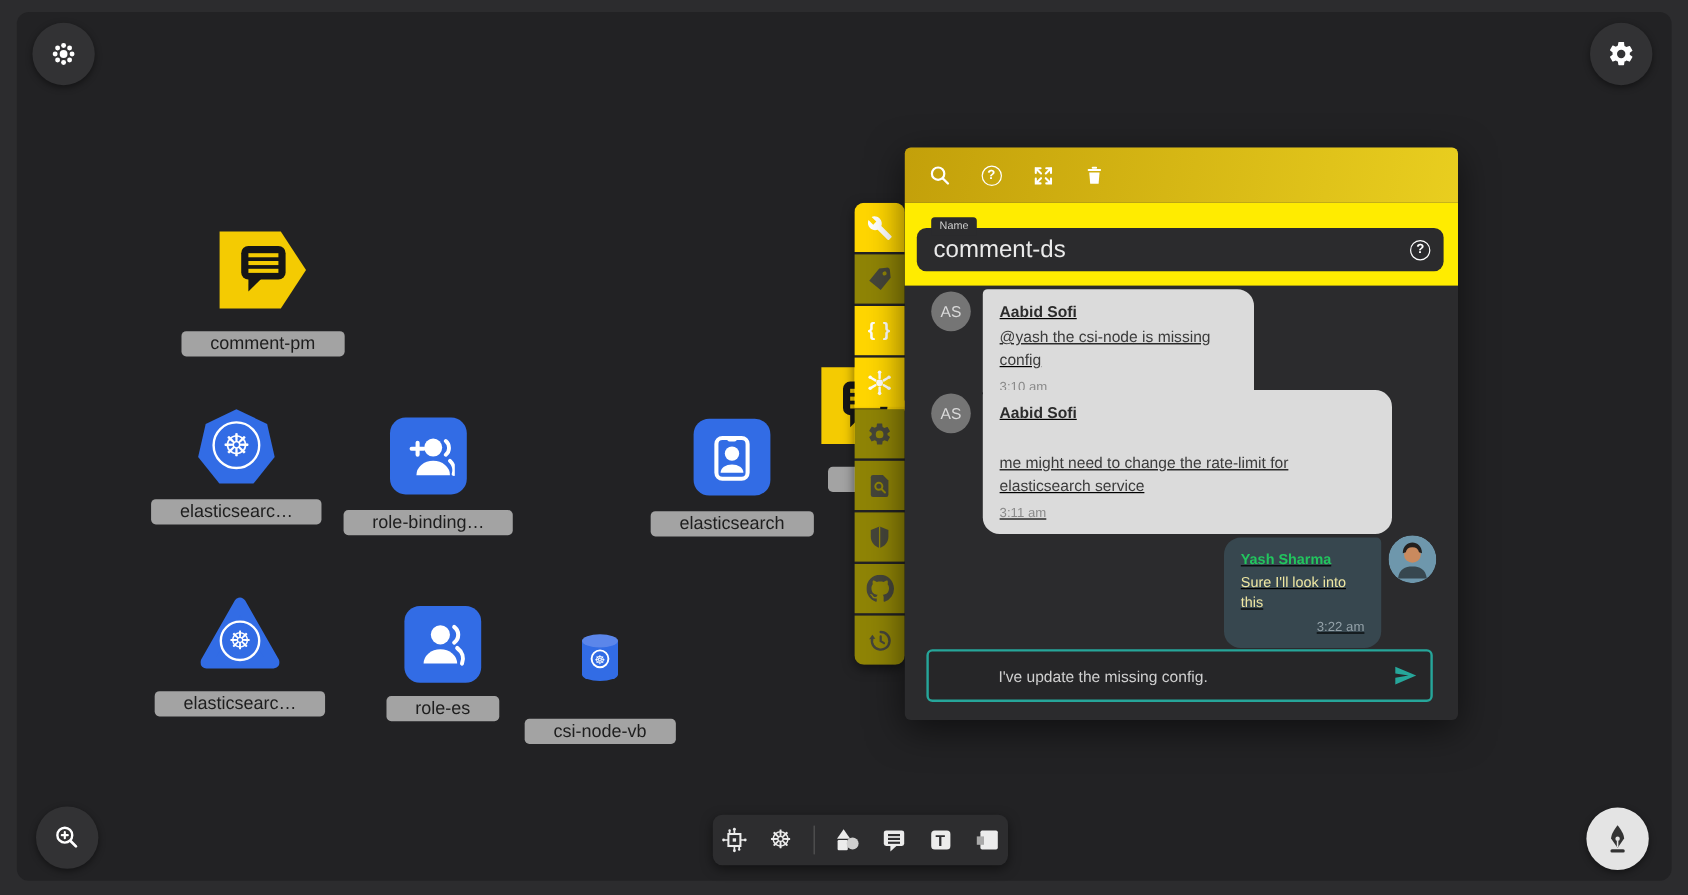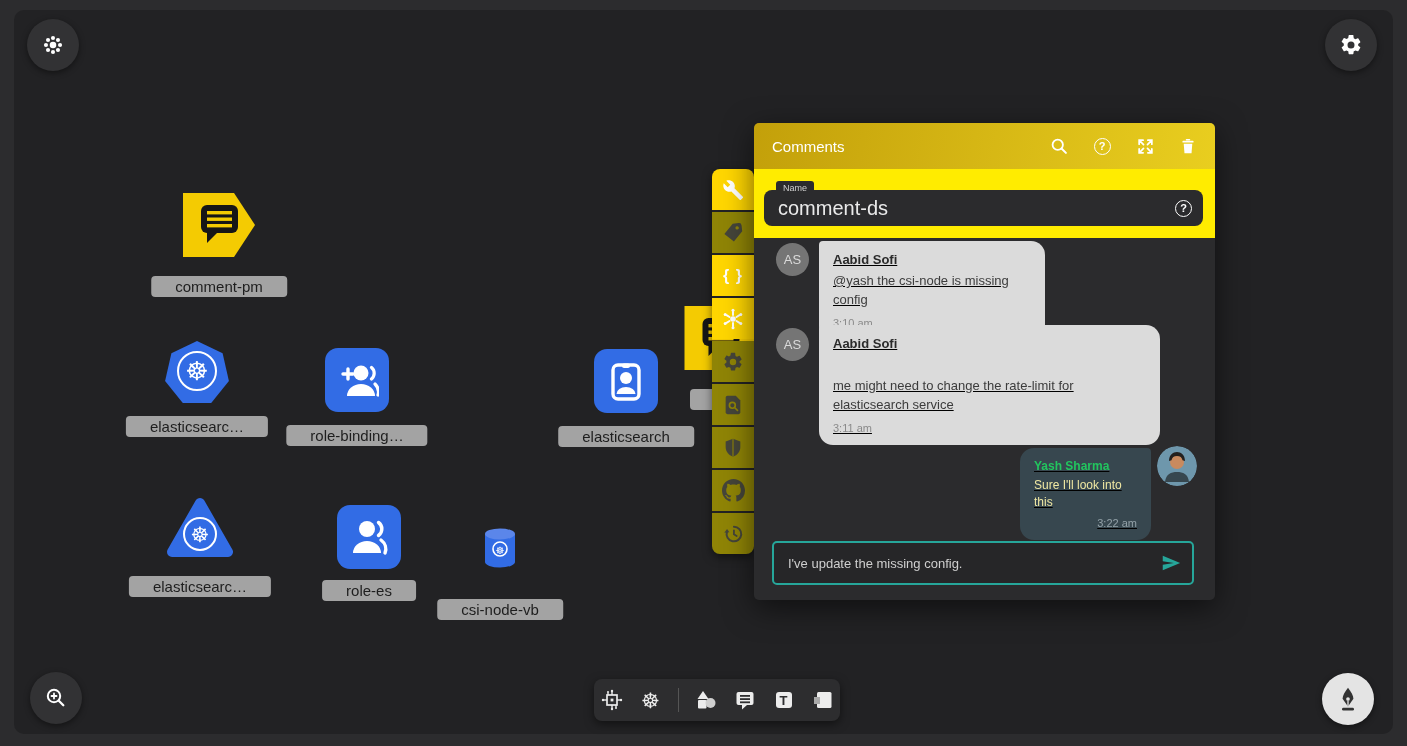--- a/index.html
+++ b/index.html
@@ -67,21 +67,21 @@
   .bubble.dark { background:#37474F; border-radius:14px 4px 14px 14px; }
   .bubble.dark .b-name { color:#22c55e; font-size:12px; }
   .bubble.dark .b-text { color:#EFE7A2; font-size:12px; margin-top:4px; }
   .bubble.dark .b-time { color:#93A1A8; text-align:right; margin-top:5px; }
   .photo-avatar { position:absolute; width:40px; height:40px; border-radius:50%; overflow:hidden; }
 
   .chat-input-wrap { position:absolute; left:18px; top:418px; width:422px; height:44px;
     border:2px solid #26A69A; border-radius:5px; display:flex; align-items:center;
     background:#262628; }
   .chat-input { flex:1; background:transparent; border:none; outline:none; color:#CFCFCF;
-    font-size:13px; padding:0 14px; font-family:"Liberation Sans", sans-serif; }
+    font-size:13px; padding:0 14px; font-family:"Liberation Sans", sans-serif;margin-left:44px; }
   .send-btn { width:34px; height:34px; display:flex; align-items:center;
     justify-content:center; cursor:pointer; margin-right:4px; }
 
   
   .bottom-toolbar { position:absolute; left:580px; top:669px; width:246px; height:42px;
     background:#2D2D2F; border-radius:8px; display:flex; align-items:center;
     justify-content:center; gap:15px; box-shadow:0 3px 10px rgba(0,0,0,.5); }
   .bt-icon { width:24px; height:24px; display:flex; align-items:center;
     justify-content:center; cursor:pointer; color:#ECECEC; }
   .bt-divider { width:1px; height:24px; background:#555; }
@@ -120,21 +120,21 @@
       <svg width="44" height="44" viewBox="0 0 44 44">
         <path d="M8 16h10 M13 11v10" stroke="#fff" stroke-width="3.4" stroke-linecap="round"></path>
         <circle cx="26" cy="15" r="7.5" fill="#fff"></circle>
         <path d="M12 38 a14 12 0 0 1 28 0 z" fill="#fff"></path>
         <path d="M36.5 9.5 a7.5 7.5 0 0 1 0 11.5 M40 26 a14 12 0 0 1 3 11" stroke="#fff" stroke-width="3.2" fill="none" stroke-linecap="round"></path>
       </svg>
     </div>
     <div class="node-label" style="left:32px; top:77px;">role-binding…</div>
   </div>
 
-  <div class="node" style="left:580px; top:339px;">
+  <div class="node" style="left:564px; top:339px;">
     <div class="rsq">
       <svg width="44" height="44" viewBox="0 0 44 44">
         <rect x="9" y="6" width="26" height="34" rx="5" fill="none" stroke="#fff" stroke-width="3.4"></rect>
         <rect x="18" y="4.5" width="8" height="4.5" rx="2" fill="#fff"></rect>
         <circle cx="22" cy="19" r="6" fill="#fff"></circle>
         <path d="M12.5 35 a9.5 7 0 0 1 19 0 z" fill="#fff"></path>
       </svg>
     </div>
     <div class="node-label" style="left:32px; top:77px;">elasticsearch</div>
   </div>
@@ -338,21 +338,20 @@
     <svg width="26" height="26" viewBox="0 0 24 24">
       <path d="M12 1.5c-2.8 3.8-5 7-5 10.2l5 7.3 5-7.3c0-3.2-2.2-6.4-5-10.2z" fill="#333"></path>
       <circle cx="12" cy="12" r="1.7" fill="#E4E4E4"></circle>
       <path d="M12 13.7v5" stroke="#E4E4E4" stroke-width="1.2"></path>
       <rect x="6.5" y="20" width="11" height="2.6" rx="1.2" fill="#333"></rect>
     </svg>
   </div>
 
   <div class="panel">
     <div class="panel-header">
-      <div class="panel-title">Comments</div>
       <div class="hdr-icons">
         <div class="hdr-icon">
           <svg width="20" height="20" viewBox="0 0 24 24">
             <circle cx="10.5" cy="10.5" r="6.2" fill="none" stroke="#fff" stroke-width="2.2"></circle>
             <path d="M15.3 15.3l5 5" stroke="#fff" stroke-width="2.4" stroke-linecap="round"></path>
           </svg>
         </div>
         <div class="hdr-icon">
           <div class="help-circle">?</div>
         </div>

